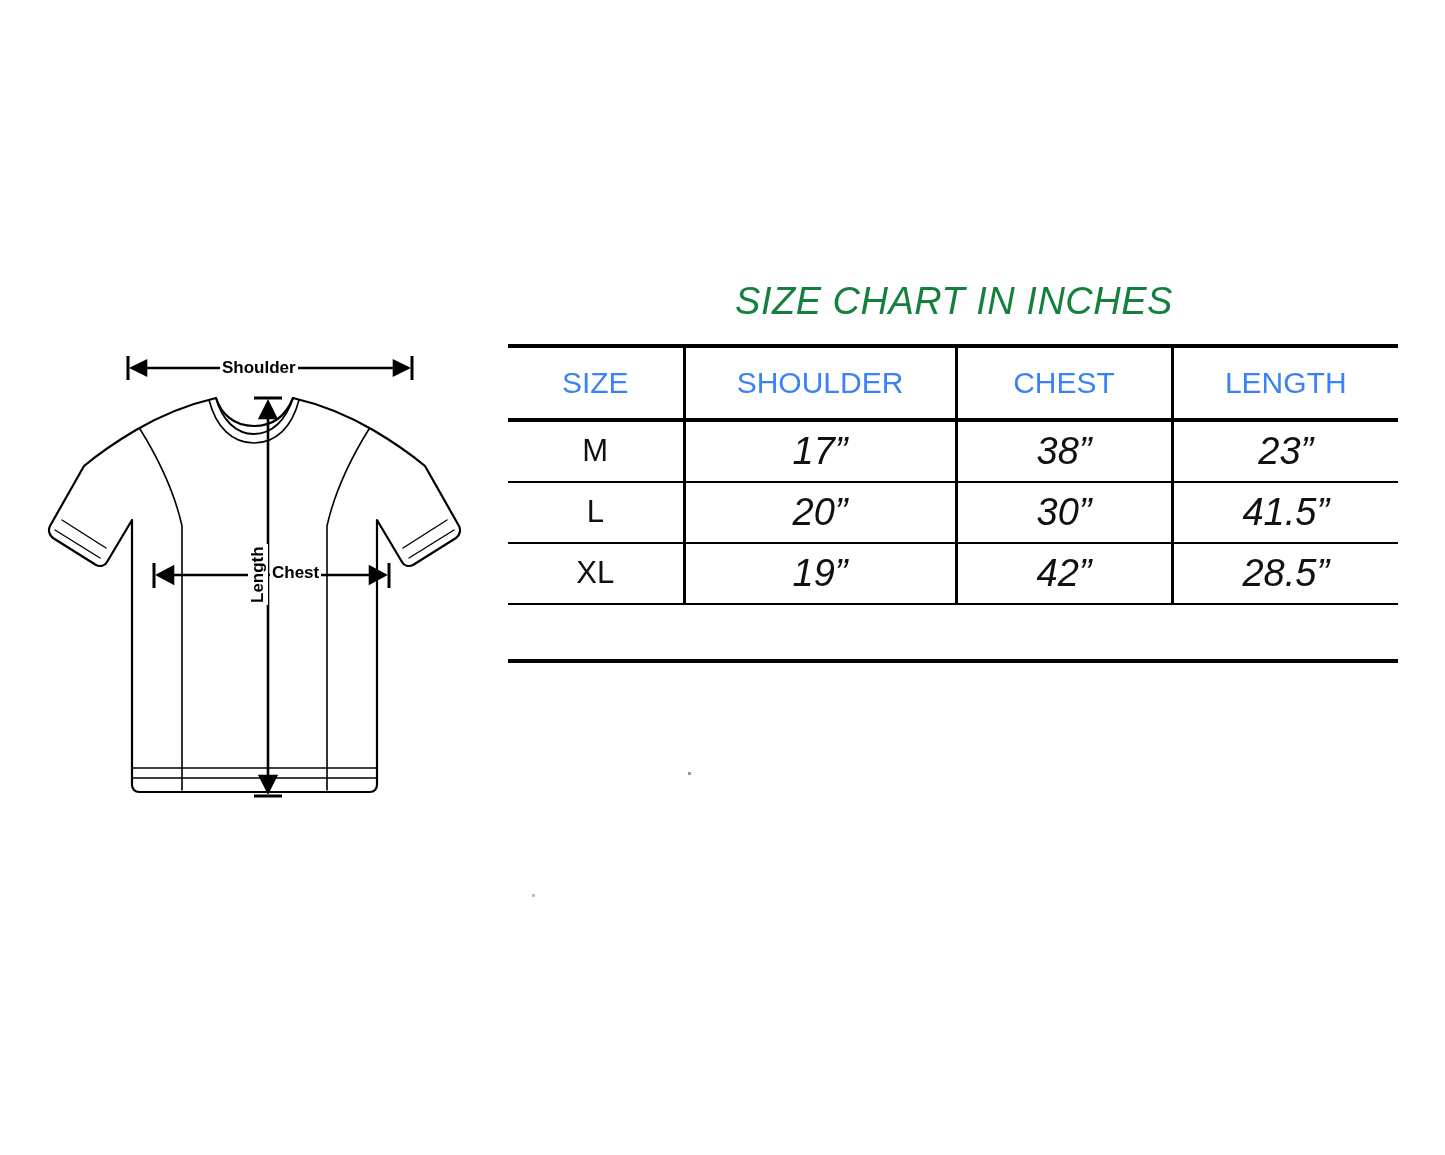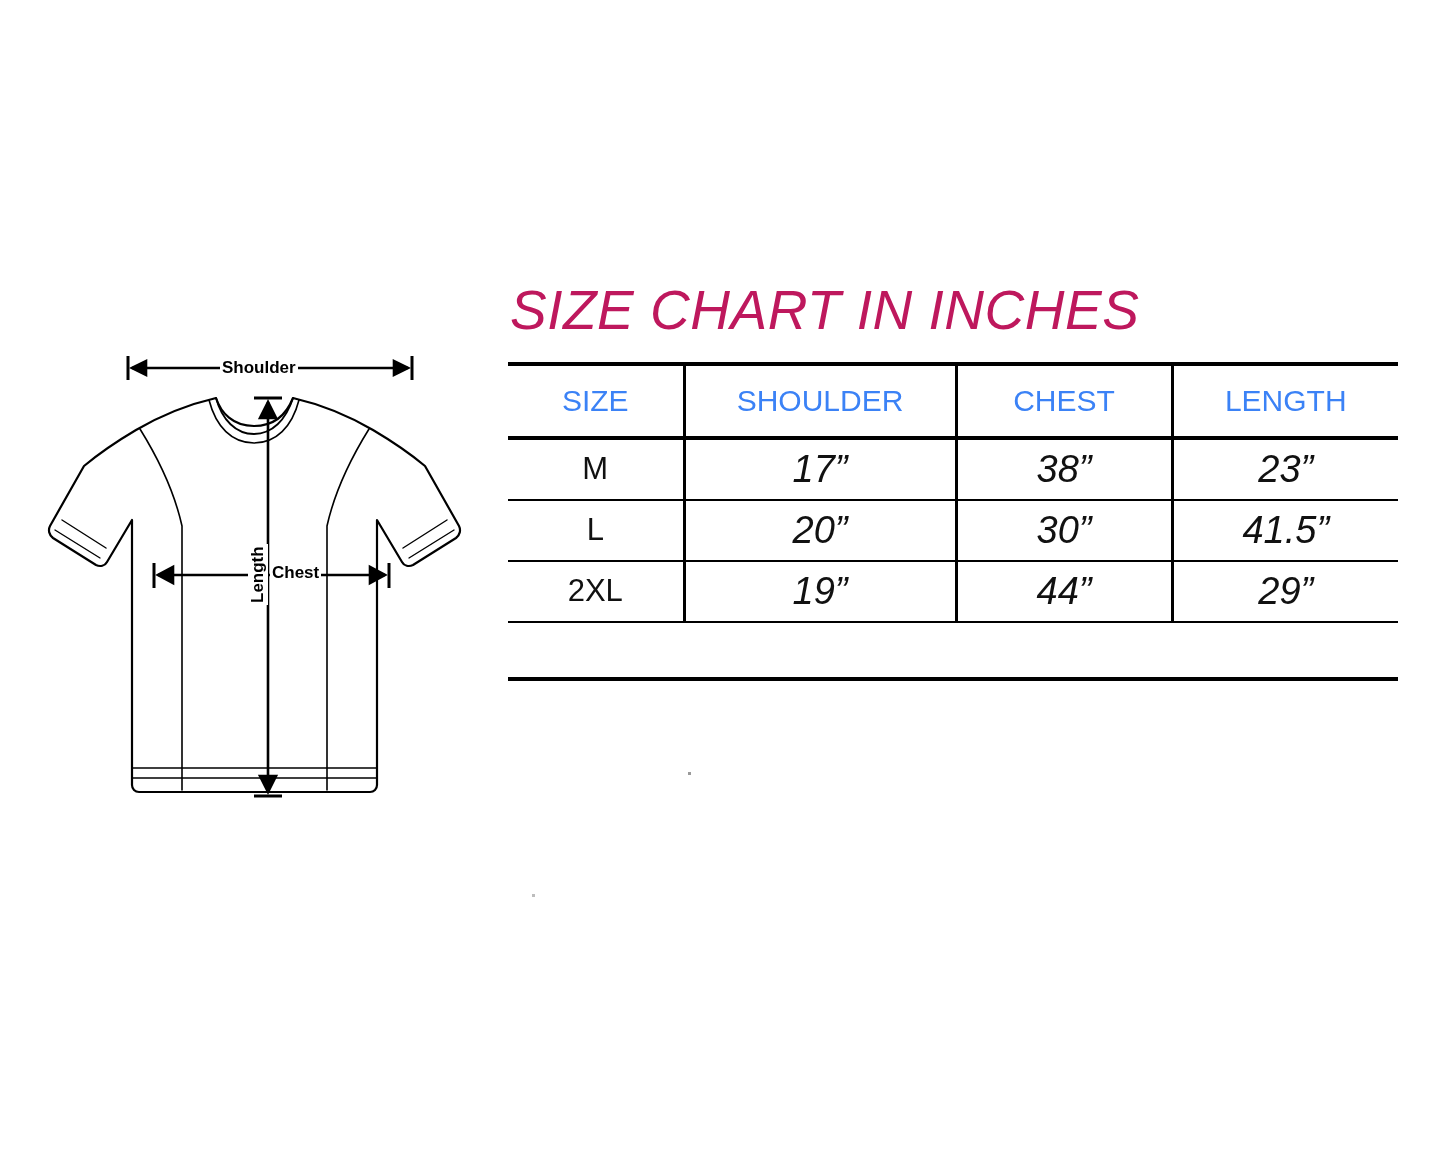--- a/index.html
+++ b/index.html
@@ -56,27 +56,28 @@
 
   
   #chart-block {
     position: absolute;
     left: 508px;
     top: 282px;
     width: 890px;
   }
   #chart-title {
     font-family: "Liberation Sans", sans-serif;
-    font-size: 55px;
+    font-size: 38px;
     font-style: italic;
     font-weight: normal;
     letter-spacing: 0.5px;
-    color: #be185d;
+    color: #15803d;
     margin: 0 0 22px 2px;
     line-height: 1.05;
+    text-align: center;
   }
 
   table#size-table {
     border-collapse: collapse;
     width: 890px;
     table-layout: fixed;
   }
   table#size-table col.c-size    { width: 176px; }
   table#size-table col.c-shoulder{ width: 272px; }
   table#size-table col.c-chest   { width: 216px; }
@@ -238,24 +239,24 @@
         <td class="cell-val vsep">38”</td>
         <td class="cell-val vsep">23”</td>
       </tr>
       <tr>
         <td class="cell-size">L</td>
         <td class="cell-val vsep">20”</td>
         <td class="cell-val vsep">30”</td>
         <td class="cell-val vsep">41.5”</td>
       </tr>
       <tr>
-        <td class="cell-size">2XL</td>
+        <td class="cell-size">XL</td>
         <td class="cell-val vsep">19”</td>
-        <td class="cell-val vsep">44”</td>
-        <td class="cell-val vsep">29”</td>
+        <td class="cell-val vsep">42”</td>
+        <td class="cell-val vsep">28.5”</td>
       </tr>
     </tbody>
   </table>
 
   <div id="footer-rule"></div>
 </div>
 
 <span class="speck" id="speck-1"></span>
 <span class="speck" id="speck-2"></span>
 

